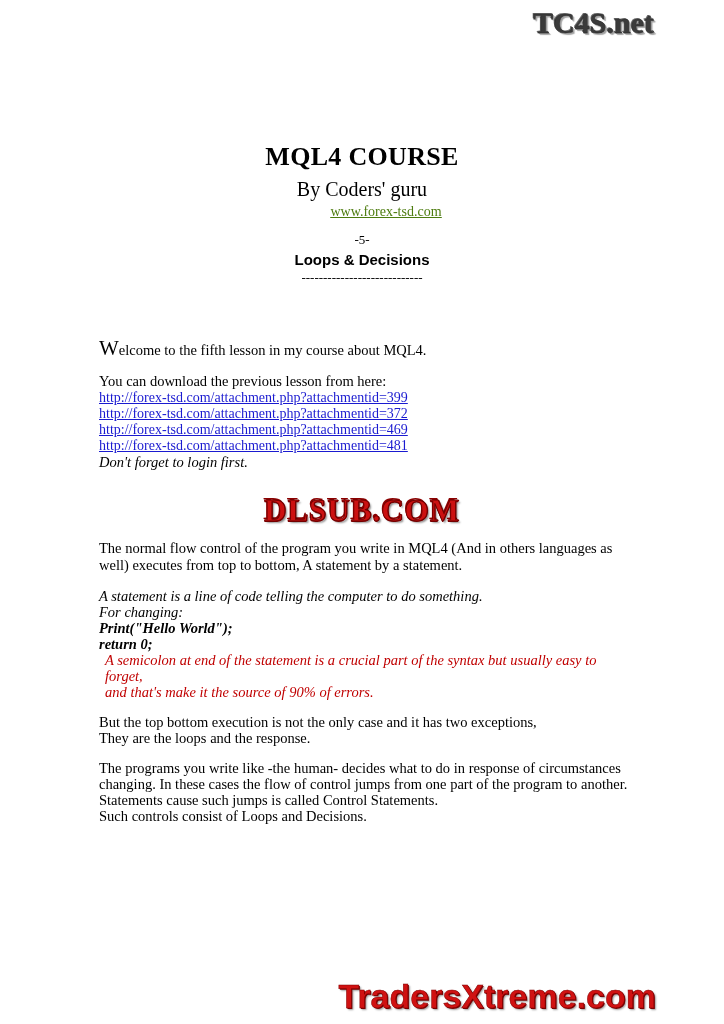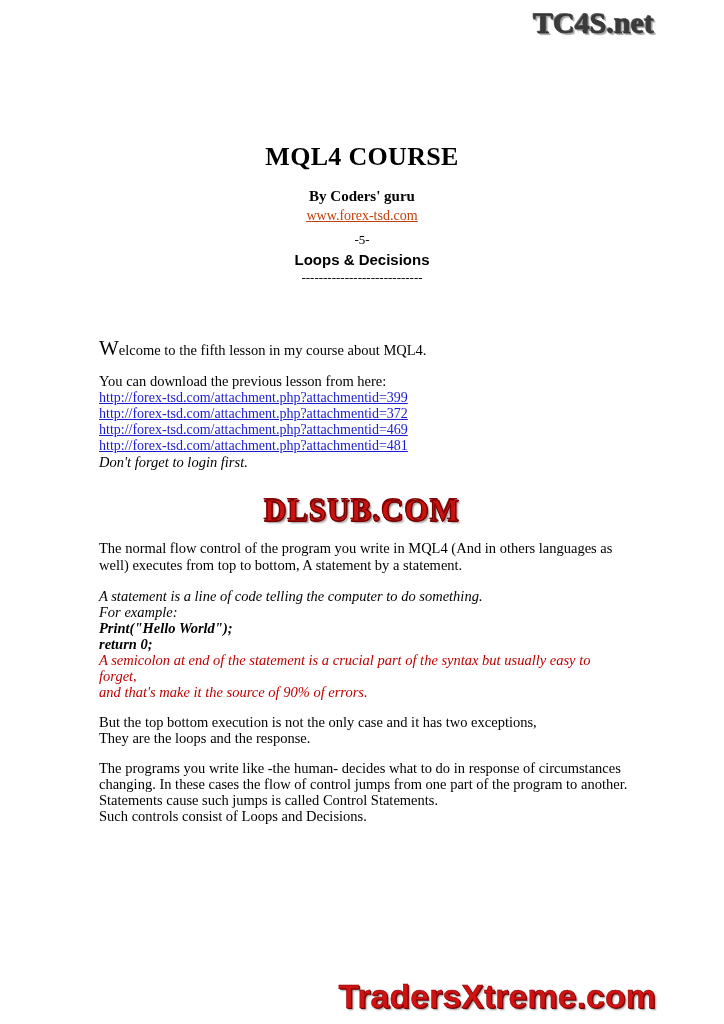--- a/index.html
+++ b/index.html
@@ -82,28 +82,28 @@
     text-align: center;
   }
   .doc-title {
     font-family: "Liberation Serif", serif;
     font-weight: bold;
     font-size: 26px;
     margin: 0 0 6px 0;
     letter-spacing: 0.3px;
   }
   .doc-author {
-    font-size: 15px;
-    margin: 16px 0 3px 0;
-    font-weight: bold;
+    font-size: 20px;
+    margin: 6px 0 3px 0;
   }
   .doc-link a, .doc-link {
     font-size: 14px;
-    color: #c2410c;
+    color: #4d7c0f;
     text-decoration: underline;
+    padding-left: 24px;
   }
 
   .lesson-block {
     position: absolute;
     left: 0;
     top: 232px;
     width: 724px;
     text-align: center;
     font-family: "Liberation Sans", sans-serif;
   }
@@ -143,21 +143,21 @@
     line-height: 17px;
   }
   a.url {
     color: #1a1ad0;
     text-decoration: underline;
     font-size: 14px;
   }
   .lnk-line { display: block; line-height: 16px; }
   .ital { font-style: italic; }
   .bold-ital { font-style: italic; font-weight: bold; }
-  .red-ital { font-style: italic; color: #c00000; }
+  .red-ital { font-style: italic; color: #c00000; margin-left: 6px; }
   .spacer-logo { height: 56px; }
 </style>
 </head>
 <body>
 
 <div class="page">
 
   <div class="wm-top">TC4S.net</div>
 
   <div class="title-block">
@@ -189,21 +189,21 @@
       <a class="url lnk-line" href="#">http://forex-tsd.com/attachment.php?attachmentid=481</a>
       <span class="ital lnk-line">Don't forget to login first.</span>
     </p>
 
     <div class="spacer-logo"></div>
 
     <p class="p">The normal flow control of the program you write in MQL4 (And in others languages as well) executes from top to bottom, A statement by a statement.</p>
 
     <p class="p">
       <span class="ital lnk-line">A statement is a line of code telling the computer to do something.</span>
-      <span class="ital lnk-line">For example:</span>
+      <span class="ital lnk-line">For changing:</span>
       <span class="bold-ital lnk-line">Print("Hello World");</span>
       <span class="bold-ital lnk-line">return 0;</span>
       <span class="red-ital lnk-line">A semicolon at end of the statement is a crucial part of the syntax but usually easy to forget,</span>
       <span class="red-ital lnk-line">and that's make it the source of 90% of errors.</span>
     </p>
 
     <p class="p">
       <span class="lnk-line">But the top bottom execution is not the only case and it has two exceptions,</span>
       <span class="lnk-line">They are the loops and the response.</span>
     </p>

